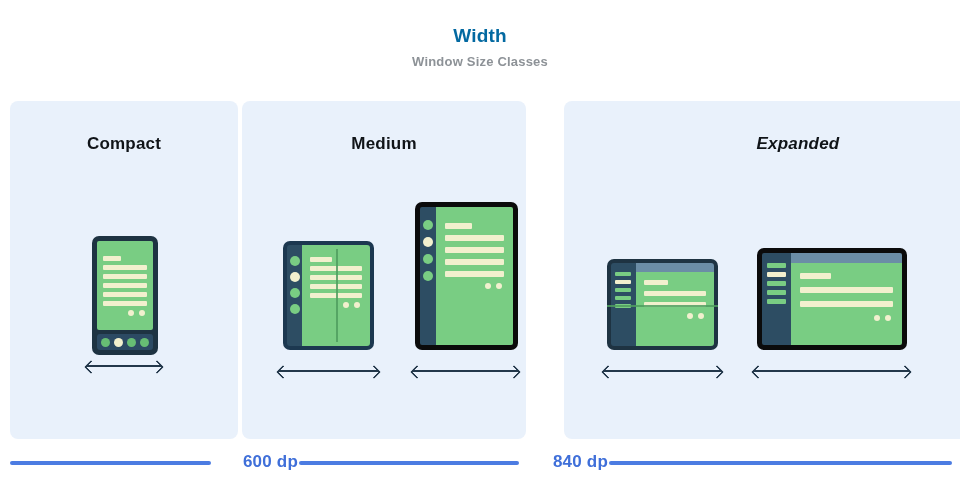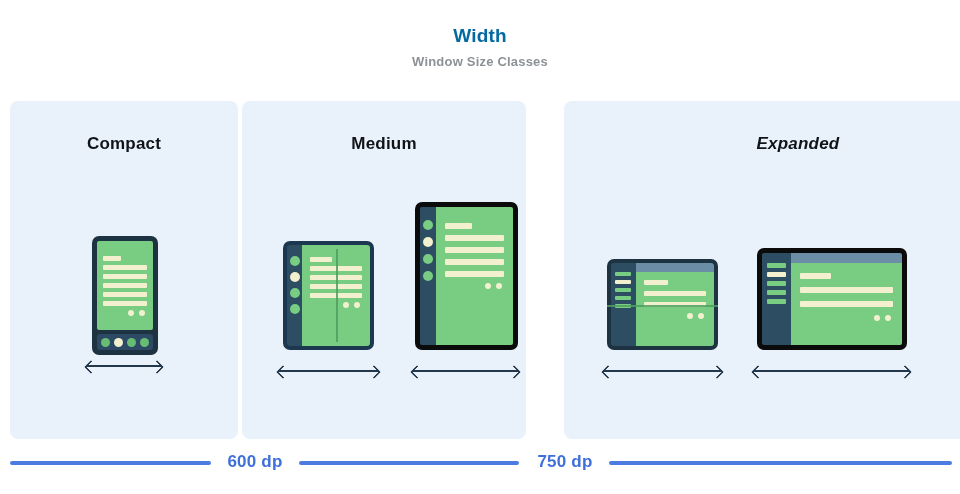--- a/index.html
+++ b/index.html
@@ -108,21 +108,21 @@
   .arrow.a-med-1   { left:36px;  top:269px; width:101px; }
   .arrow.a-med-2   { left:170px; top:269px; width:107px; }
   .arrow.a-exp-1   { left:39px;  top:269px; width:119px; }
   .arrow.a-exp-2   { left:189px; top:269px; width:157px; }
 
   
   .seg { position:absolute; top:461px; height:4px; background:var(--accent-blue); border-radius:2px; }
   .seg.s1 { left:10px;  width:201px; }
   .seg.s2 { left:299px; width:220px; }
   .seg.s3 { left:609px; width:343px; }
-  .bp { position:absolute; top:452px; width:86px; text-align:center;
+  .bp { position:absolute; top:452px; width:86px; text-align:right;
         font-size:17px; font-weight:700; color:var(--label-blue); letter-spacing:.2px; }
   .bp.b600 { left:212px; }
   .bp.b840 { left:522px; }
 </style>
 </head>
 <body>
 
 <div class="canvas">
 
   <div class="title">Width</div>
@@ -251,16 +251,16 @@
       </div>
     </div>
 
     <div class="arrow a-exp-1"></div>
     <div class="arrow a-exp-2"></div>
   </section>
 
   <div class="seg s1"></div>
   <div class="bp b600">600 dp</div>
   <div class="seg s2"></div>
-  <div class="bp b840">750 dp</div>
+  <div class="bp b840">840 dp</div>
   <div class="seg s3"></div>
 
 </div>
 
 </body></html>

